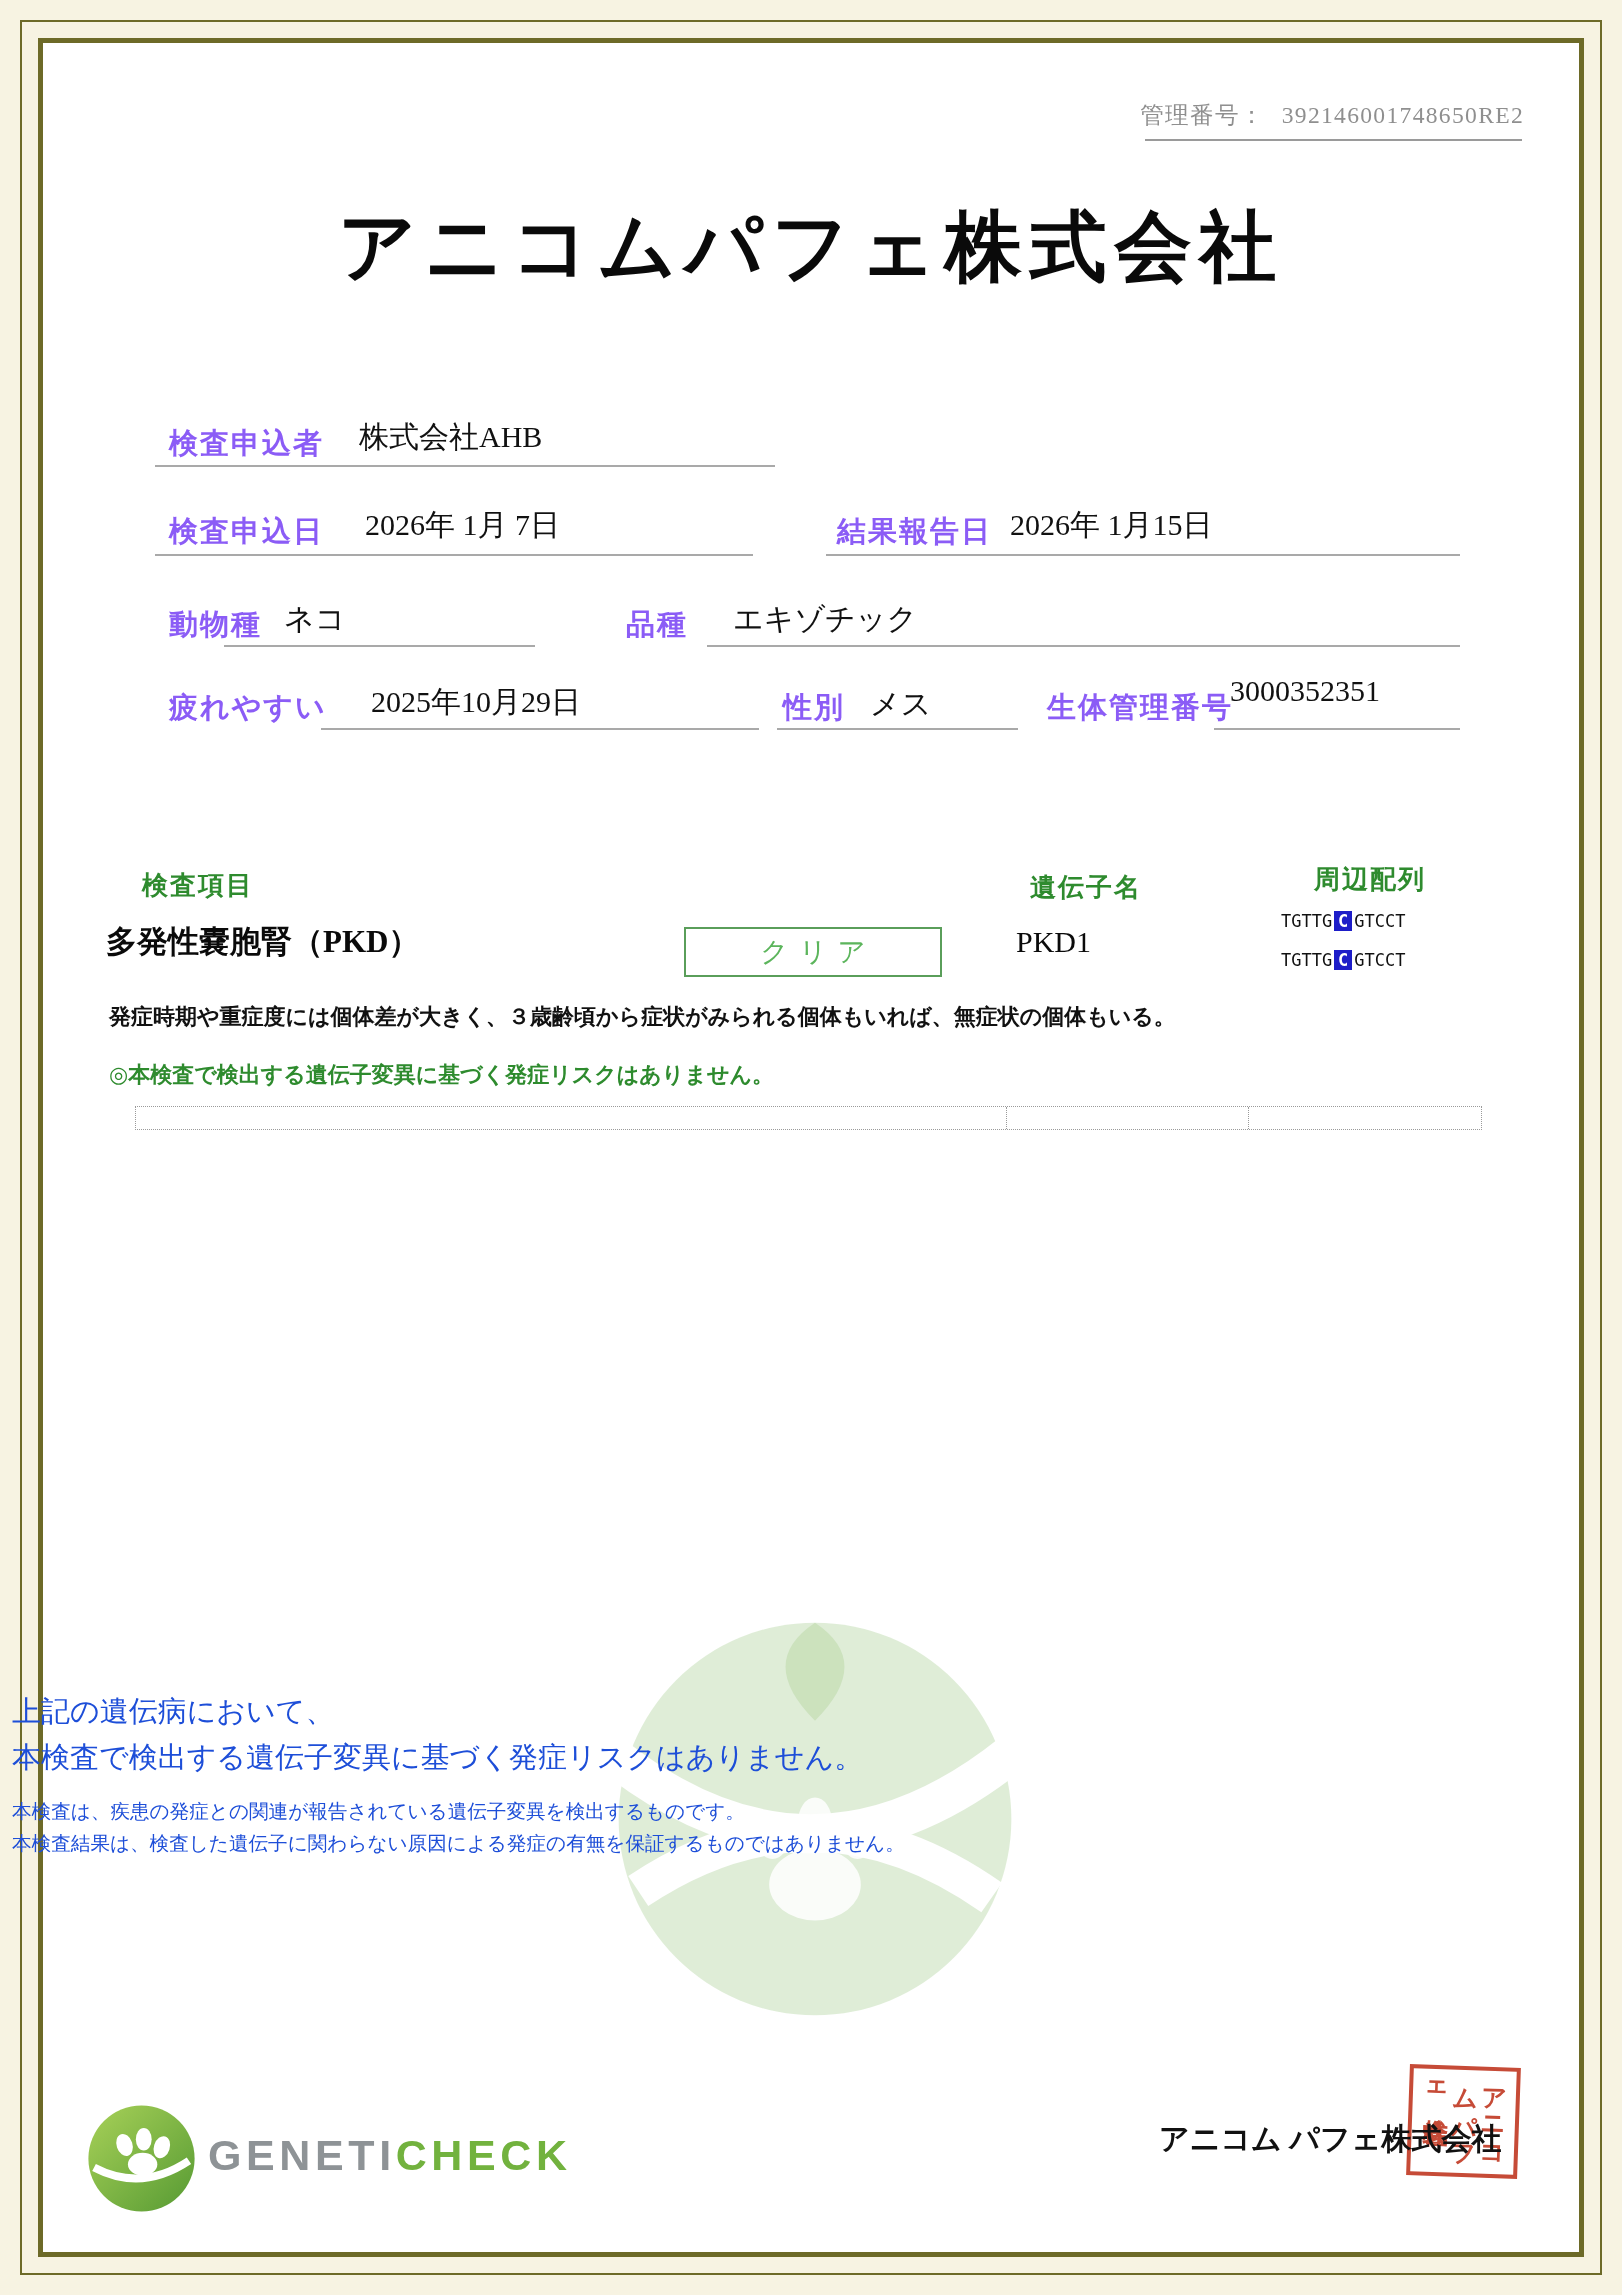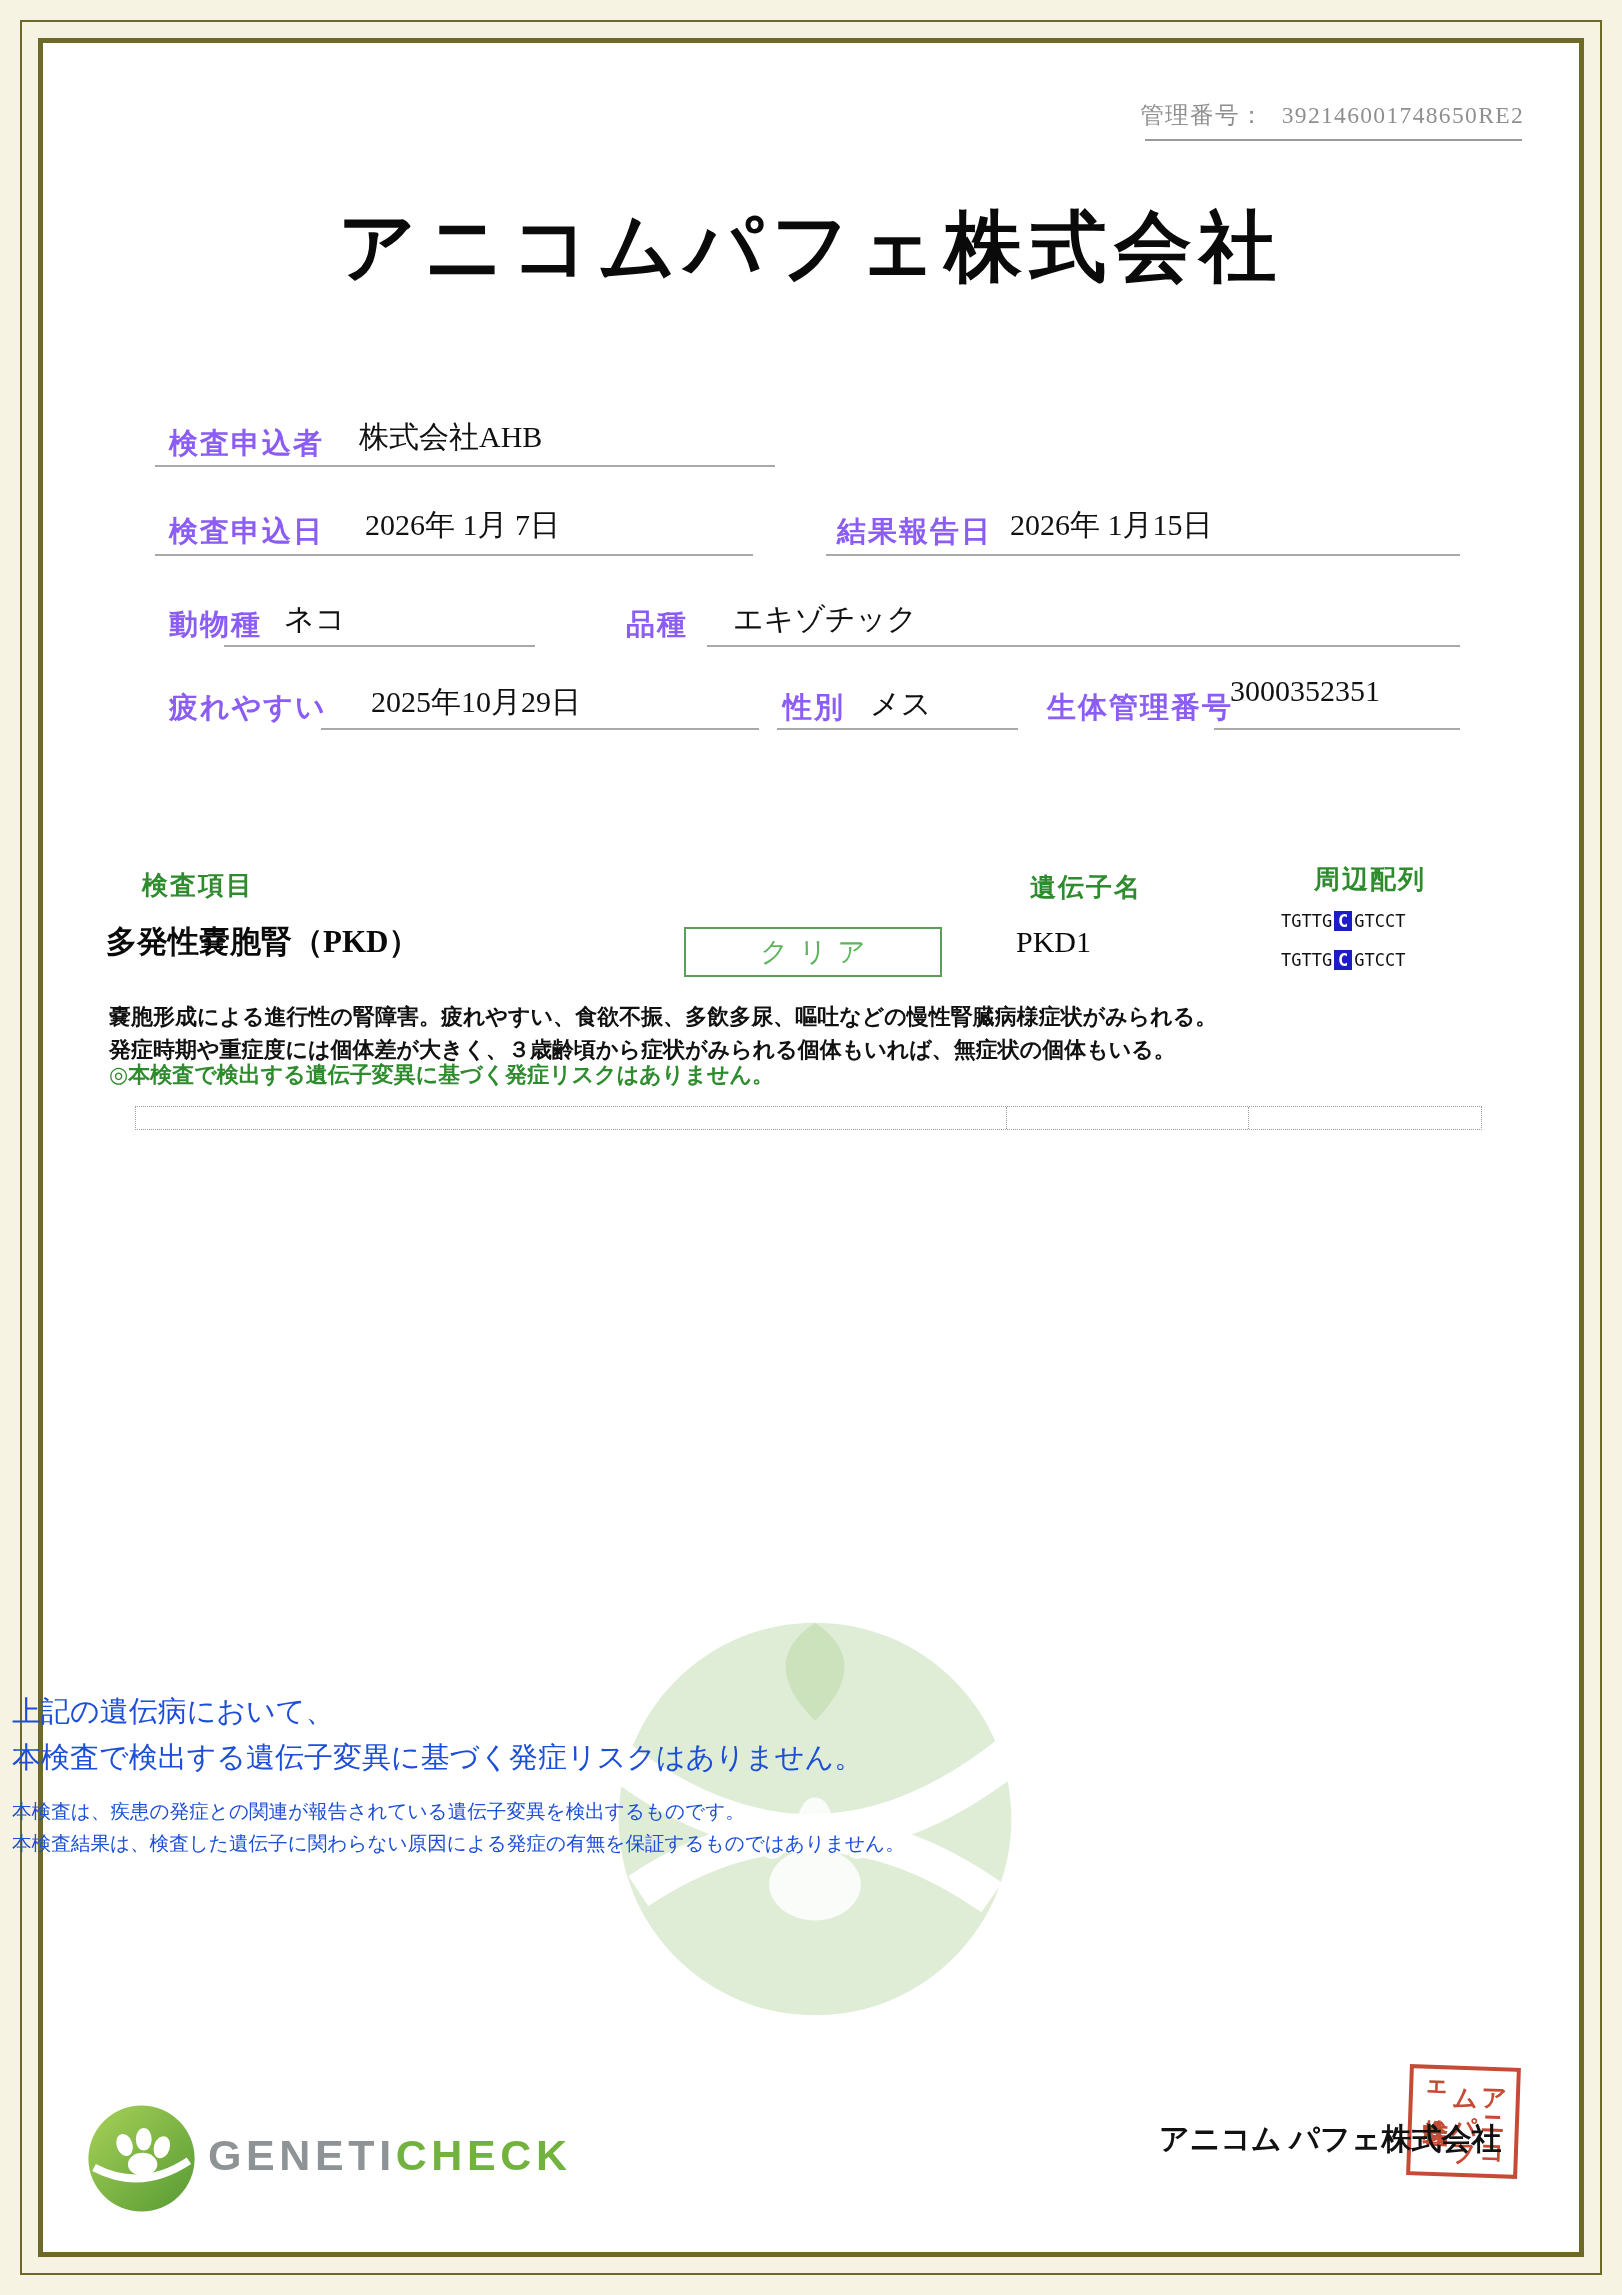--- a/index.html
+++ b/index.html
@@ -185,21 +185,20 @@
   <span class="gene-name">PKD1</span>
 
   <div class="seq seq-1">
     <span>TGTTG</span><span class="variant">C</span><span>GTCCT</span>
   </div>
   <div class="seq seq-2">
     <span>TGTTG</span><span class="variant">C</span><span>GTCCT</span>
   </div>
 
   <div class="desc">
-    <div>嚢胞形成による進行性の腎障害。疲れやすい、食欲不振、多飲多尿、嘔吐などの慢性腎臓病様症状がみられる。</div>
     <div>発症時期や重症度には個体差が大きく、３歳齢頃から症状がみられる個体もいれば、無症状の個体もいる。</div>
   </div>
   <div class="risk-note">◎本検査で検出する遺伝子変異に基づく発症リスクはありません。</div>
 
   <div class="dotted-box">
     <div class="div-1"></div>
     <div class="div-2"></div>
   </div>
 
   <svg class="watermark" viewBox="0 0 660 660" xmlns="http://www.w3.org/2000/svg">

